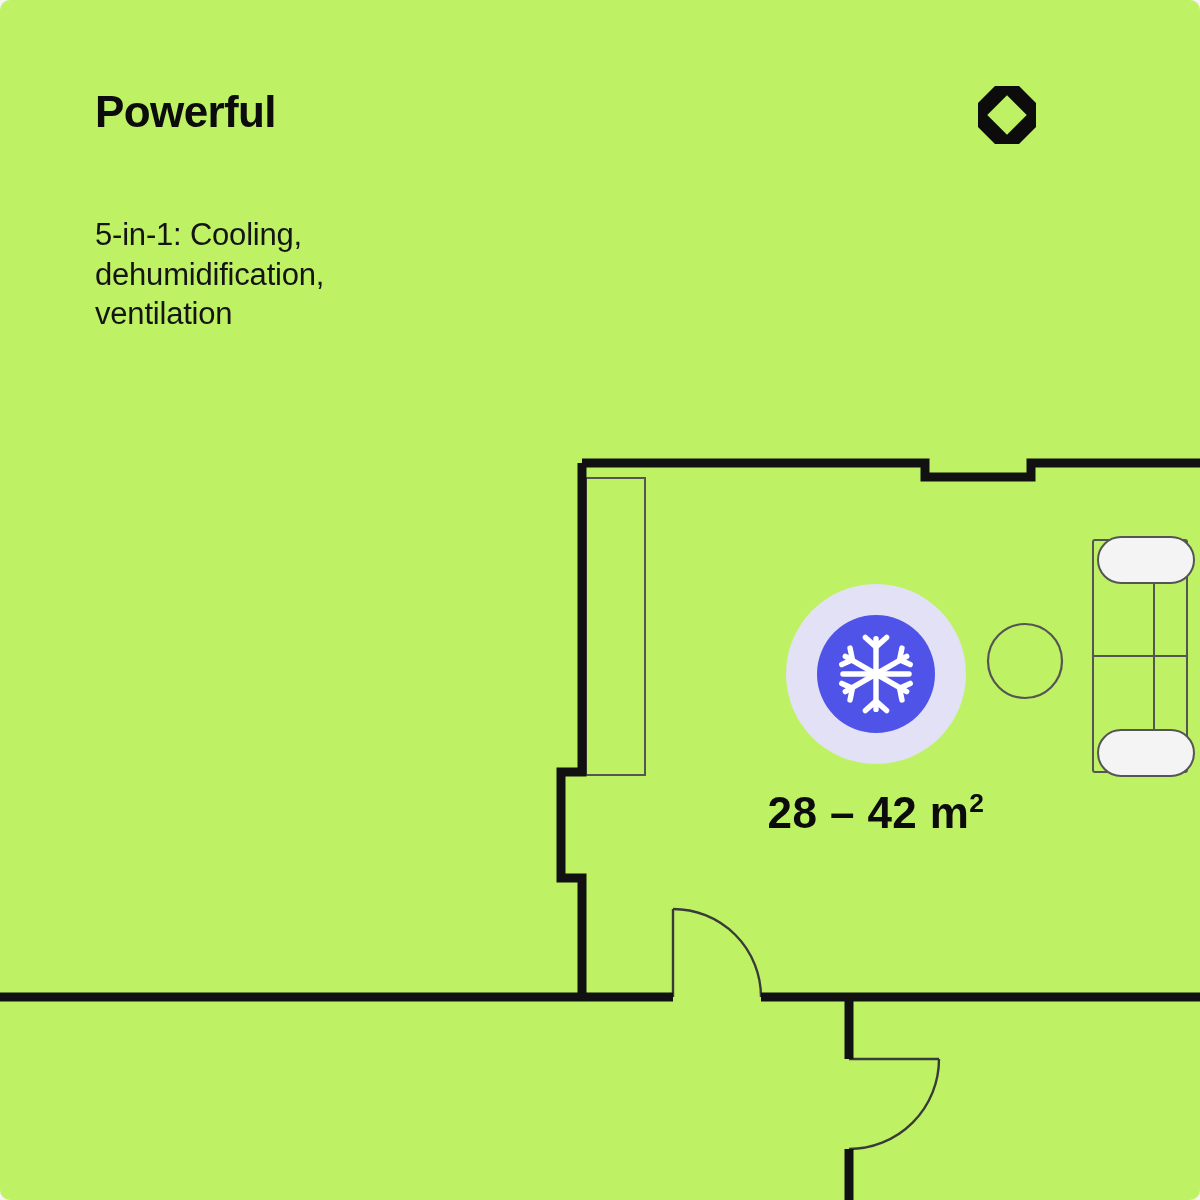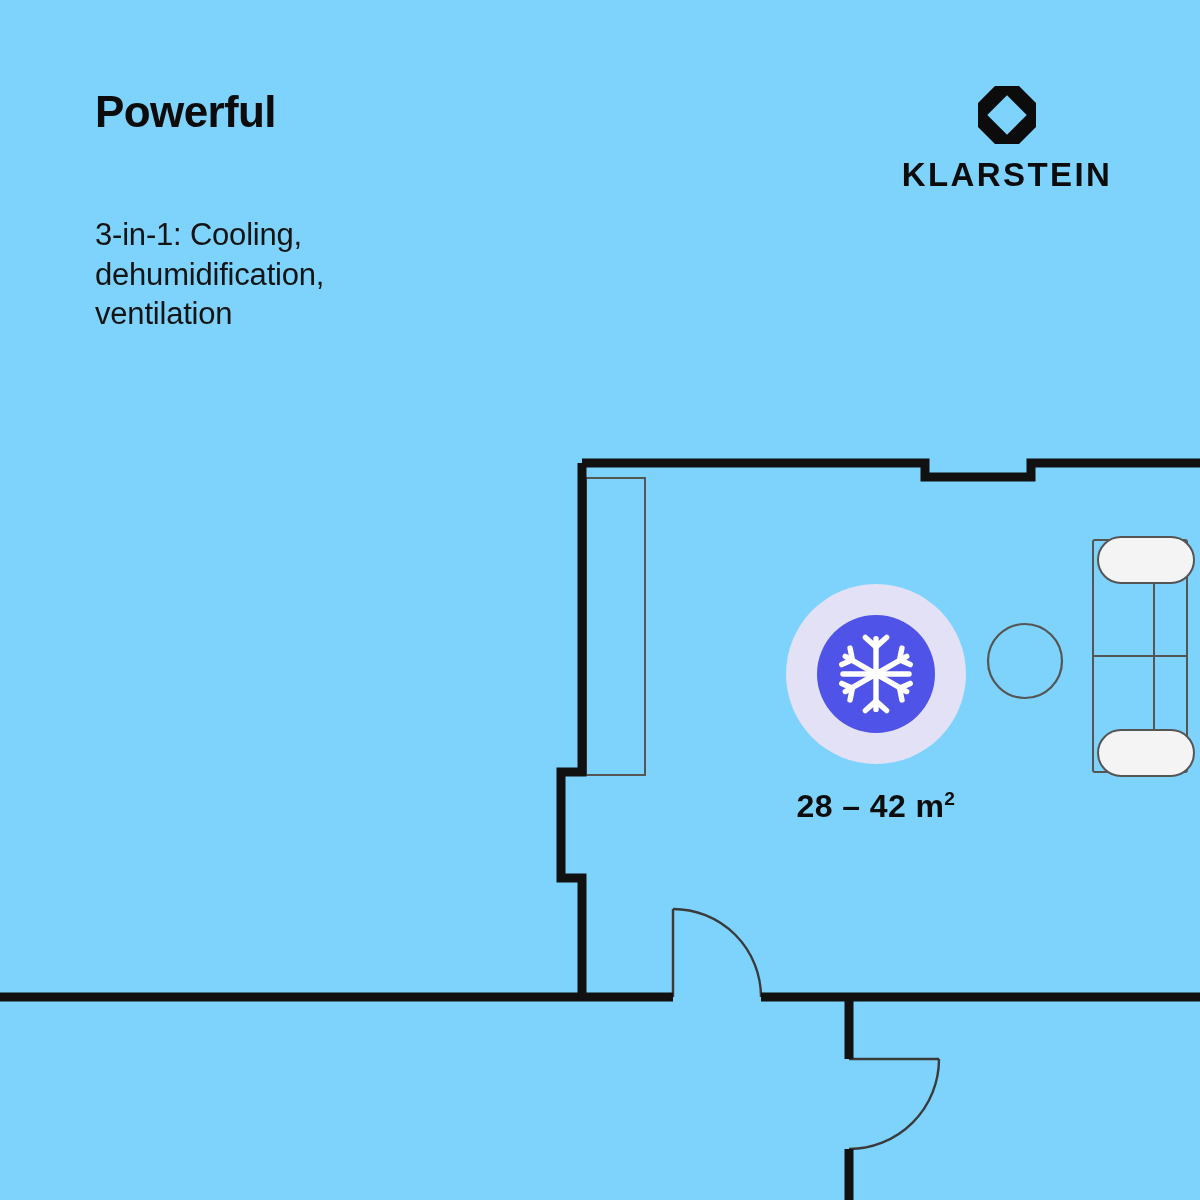--- a/index.html
+++ b/index.html
@@ -110,36 +110,36 @@
     left: 31px; top: 31px;
     width: 118px;
     height: 118px;
   }
   #area-label {
     position: absolute;
     left: 736px;
     top: 788px;
     width: 280px;
     text-align: center;
-    font-size: 32px;
+    font-size: 44px;
     font-weight: 700;
     letter-spacing: 0.4px;
     color: #0c0c0c;
     white-space: nowrap;
   }
   #area-label sup {
     font-size: 0.6em;
     vertical-align: super;
     line-height: 0;
   }
 </style>
 </head>
 <body style="background: rgb(244, 244, 244);">
 
-<div id="stage" style="background: #7dd3fc;">
+<div id="stage" style="background: #bef264; border-radius: 10px;">
 
   <svg id="floorplan" viewBox="0 0 1200 1200">
 
     <rect x="586" y="478" width="59" height="297" fill="none" stroke="#555555" stroke-width="2"></rect>
 
     <g fill="none" stroke="#555555" stroke-width="2">
       <rect x="1093" y="540" width="94" height="232" rx="2"></rect>
       <line x1="1093" y1="656" x2="1187" y2="656"></line>
       <line x1="1154" y1="540" x2="1154" y2="772"></line>
       <rect x="1098" y="537" width="96" height="46" rx="23" fill="#f4f4f4" stroke="#555555"></rect>
@@ -175,31 +175,30 @@
 
       <path d="M 849 997 L 849 1059"></path>
 
       <path d="M 849 1149 L 849 1200"></path>
     </g>
   </svg>
 
   <div id="headline">Powerful</div>
 
   <div id="body-copy">
-    <p class="para">3-in-1: Cooling,
+    <p class="para">5-in-1: Cooling,
 dehumidification,
 ventilation</p>
   </div>
 
   <div id="brand">
     <svg id="brand-mark" viewBox="0 0 100 100">
       <path fill="#0c0c0c" fill-rule="evenodd" d="M29.3 0 H70.7 L100 29.3 V70.7 L70.7 100 H29.3 L0 70.7 V29.3 Z
                M50 16 L16 50 L50 84 L84 50 Z"></path>
     </svg>
-    <div id="brand-name">KLARSTEIN</div>
   </div>
 
   <div id="cool-badge">
     <div id="cool-halo"></div>
     <div id="cool-core"></div>
     <svg id="snowflake-icon" viewBox="0 0 100 100">
       <g stroke="#ffffff" stroke-width="4.6" stroke-linecap="round" fill="none">
 
         <line x1="50" y1="20" x2="50" y2="80"></line>
 

